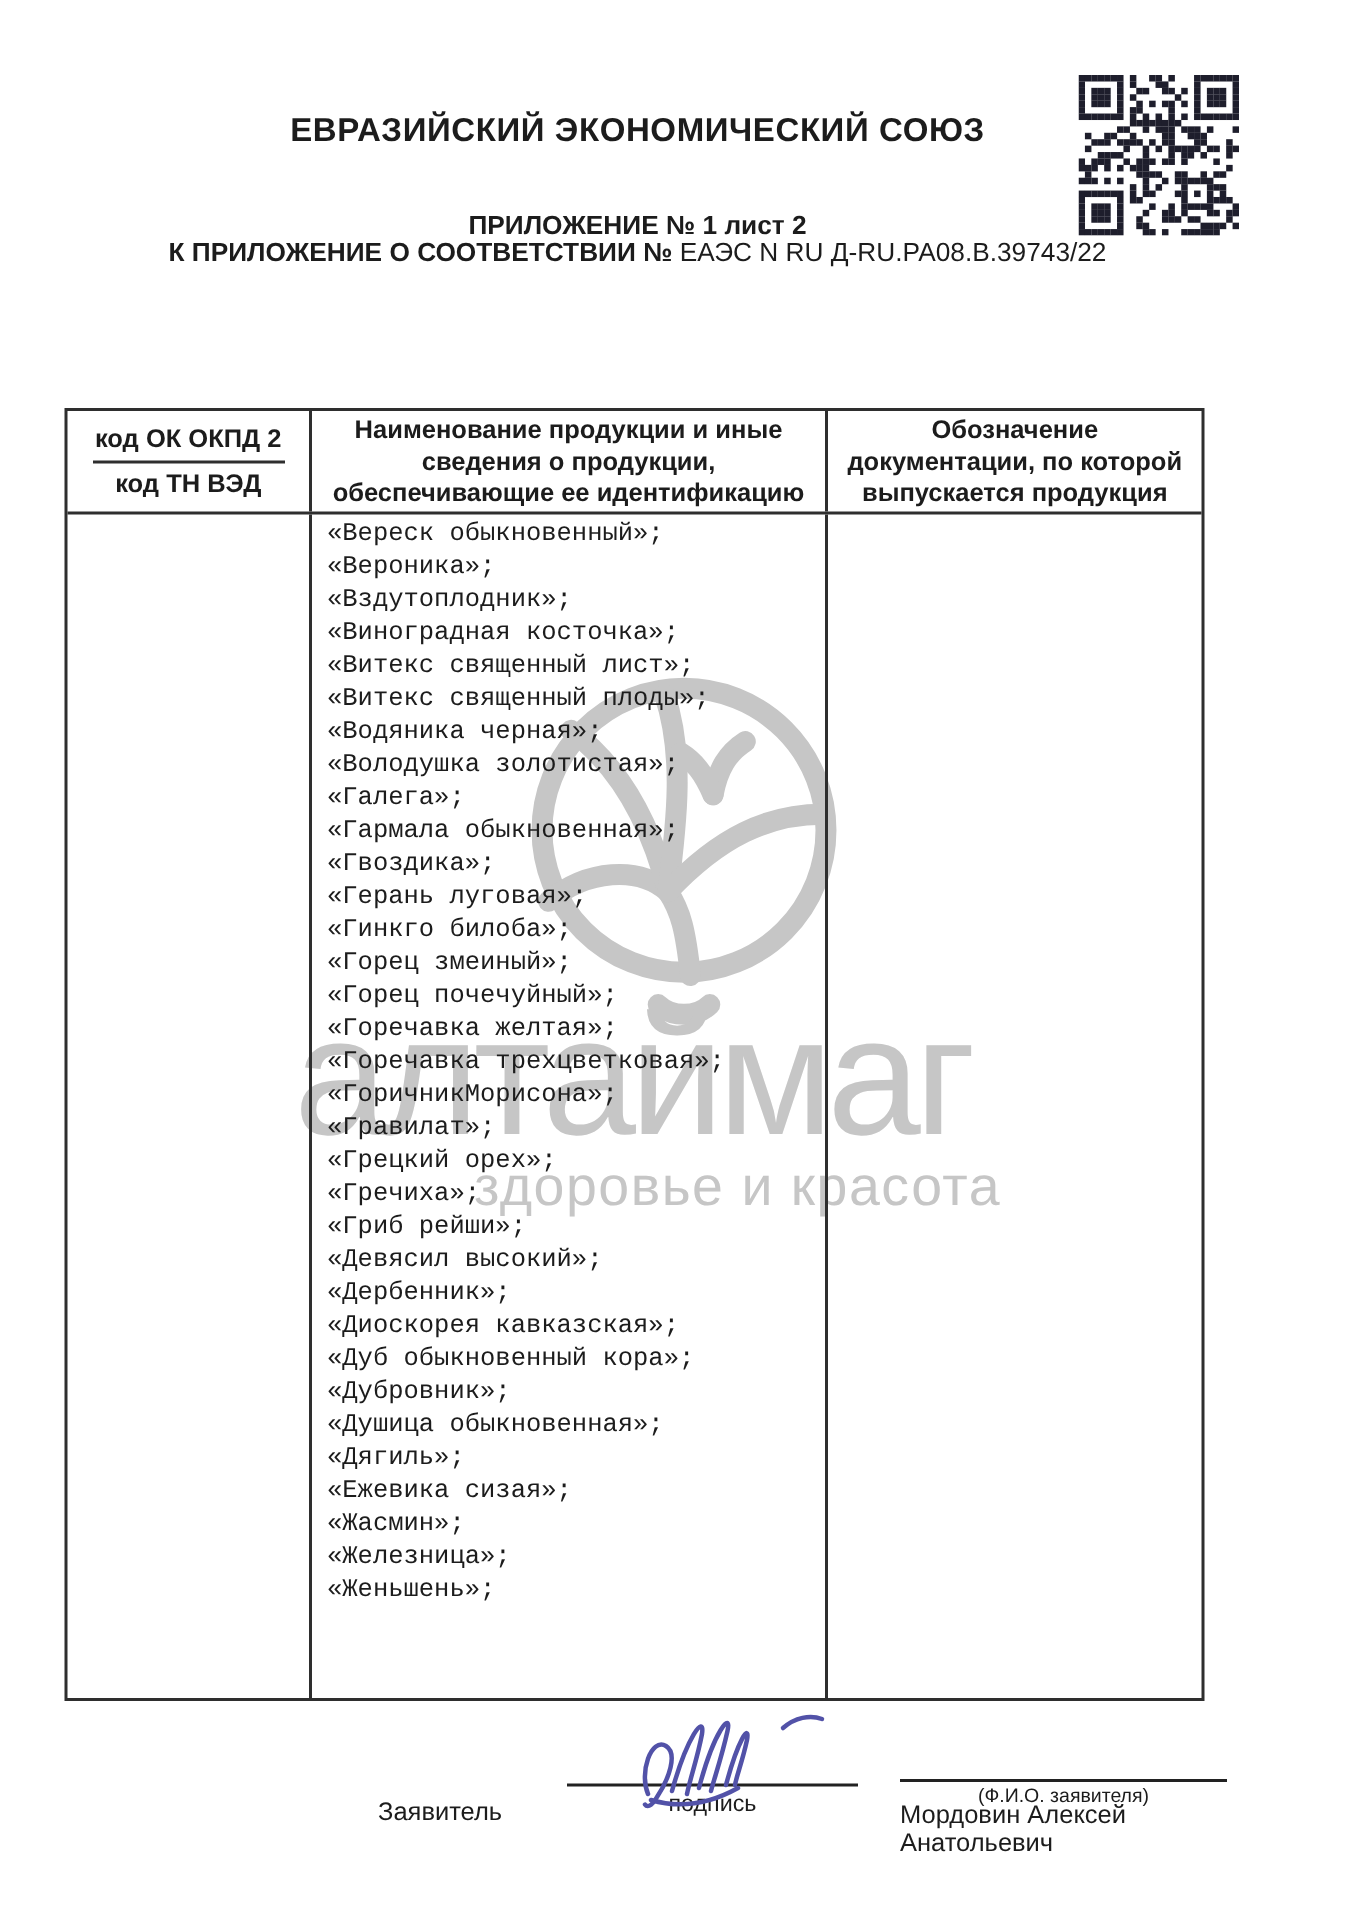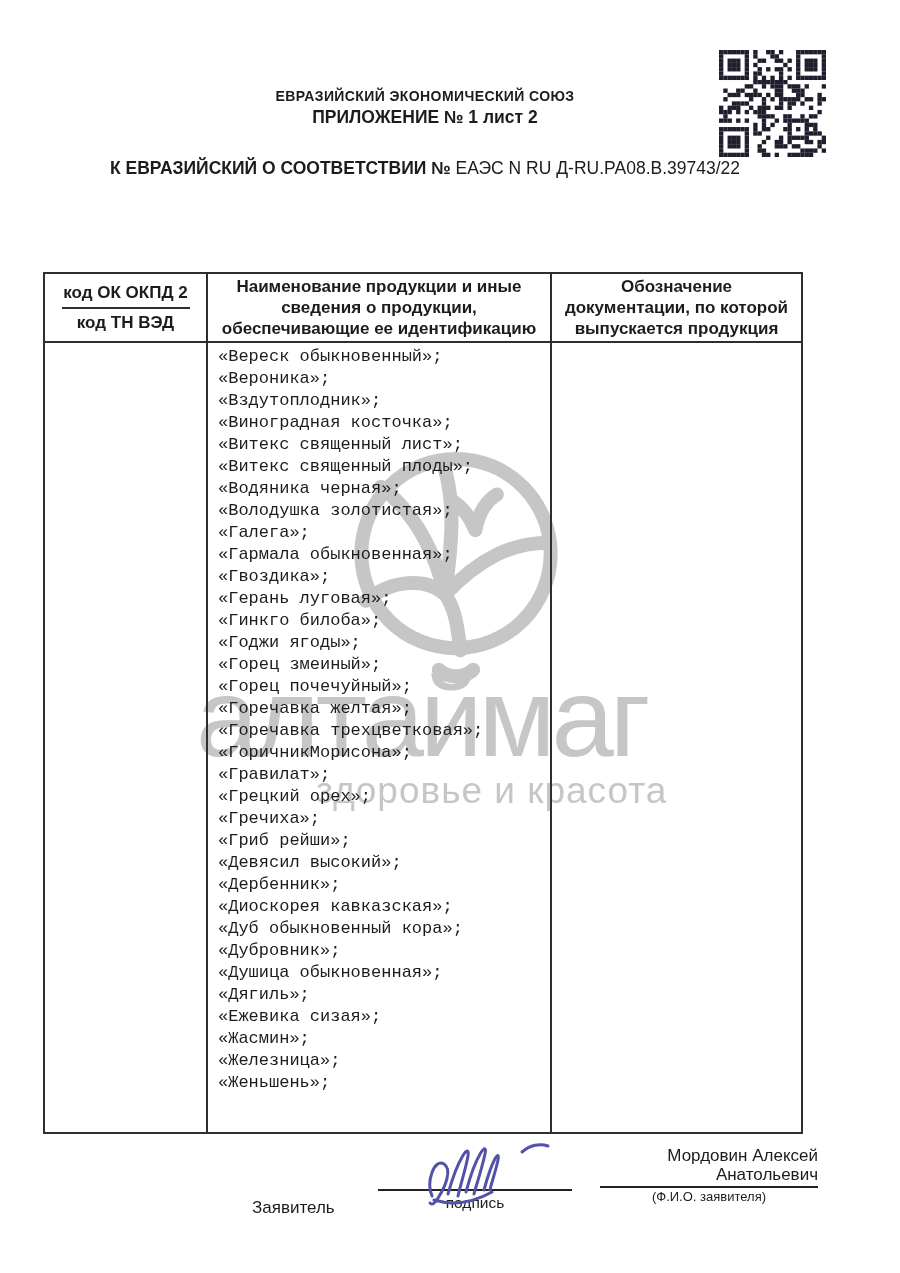--- a/index.html
+++ b/index.html
@@ -7,22 +7,22 @@
   }
   *{margin:0;padding:0;box-sizing:border-box;}
   html,body{background:#ffffff;}
   body{
     width:900px;height:1273px;position:relative;overflow:hidden;
     font-family:"Liberation Sans","DejaVu Sans",sans-serif;color:var(--ink);
   }
   .abs{position:absolute;}
   
   .hdr-line{width:810px;left:20px;text-align:center;font-weight:bold;}
-  .hdr1{top:88px;font-size:14px;letter-spacing:.4px;}
-  .hdr2{top:107px;font-size:17.5px;}
+  .hdr1{top:74px;font-size:22px;letter-spacing:.4px;}
+  .hdr2{top:140px;font-size:17.5px;}
   .hdr3{top:158px;font-size:17.5px;}
   .hdr3 .num{font-weight:normal;}
   
   .qr{left:719px;top:50px;width:107px;height:107px;z-index:3;}
   
   .wm{z-index:0;color:var(--wm);user-select:none;}
   .wm-logo{left:348px;top:446px;width:216px;height:242px;}
   .wm-brand{left:196px;top:662px;width:520px;font-size:112px;font-weight:normal;letter-spacing:-4px;line-height:1;}
   .wm-tagline{left:316px;top:772px;font-size:37px;letter-spacing:1px;line-height:1;}
   
@@ -38,21 +38,21 @@
   .head .td{display:flex;flex-direction:column;align-items:center;justify-content:center;
             font-weight:bold;font-size:17px;line-height:21px;text-align:center;padding:2px 6px;}
   .fraction-line{width:128px;height:2px;background:var(--border);margin:4px 0 3px 0;}
   .product-list{padding:3px 4px 0 10px;font-size:17px;line-height:22px;}
   .product-list div{white-space:nowrap;font-family:Liberation Mono, monospace;}
   
   .applicant{left:252px;top:1198px;font-size:17px;text-align:right;}
   .sig-img{left:418px;top:1132px;width:150px;height:78px;z-index:2;}
   .sig-line{left:378px;top:1189px;width:194px;height:2px;background:#222;}
   .sig-caption{left:378px;top:1194px;width:194px;text-align:center;font-size:15.5px;}
-  .name-block{left:600px;top:1146px;width:218px;text-align:right;font-size:17px;line-height:19px;}
+  .name-block{left:600px;top:1200px;width:218px;text-align:left;font-size:17px;line-height:19px;}
   .name-line{left:600px;top:1186px;width:218px;height:1.5px;background:#222;}
   .name-caption{left:600px;top:1189px;width:218px;text-align:center;font-size:13px;}
 </style>
 </head>
 <body>
 
 <svg class="abs wm wm-logo" viewBox="0 0 200 225" fill="none">
   <g stroke="#c6c6c6" stroke-width="13" stroke-linecap="round" fill="none">
     <circle cx="100" cy="100" r="88"></circle>
     <path d="M104,190 C101,162 98,150 90,138"></path>
@@ -63,21 +63,21 @@
     <path d="M118,78 C121,62 127,52 138,45"></path>
     <path d="M118,78 C112,64 106,57 98,52"></path>
     <path d="M84,208 C92,216 108,216 116,208"></path>
   </g>
 </svg>
 <div class="abs wm wm-brand">алтаймаг</div>
 <div class="abs wm wm-tagline">здоровье и красота</div>
 
 <div class="abs hdr-line hdr1">ЕВРАЗИЙСКИЙ ЭКОНОМИЧЕСКИЙ СОЮЗ</div>
 <div class="abs hdr-line hdr2">ПРИЛОЖЕНИЕ № 1 лист 2</div>
-<div class="abs hdr-line hdr3"><span>К ЕВРАЗИЙСКИЙ О СООТВЕТСТВИИ № </span><span class="num">ЕАЭС N RU Д-RU.РА08.В.39743/22</span></div>
+<div class="abs hdr-line hdr3"><span>К ПРИЛОЖЕНИЕ О СООТВЕТСТВИИ № </span><span class="num">ЕАЭС N RU Д-RU.РА08.В.39743/22</span></div>
 
 <svg class="abs qr" id="qr-svg" viewBox="0 0 107 107">
     <g fill="#1e1e2c">
       <rect x="0.00" y="0.00" width="4.34" height="4.34"></rect>
       <rect x="4.28" y="0.00" width="4.34" height="4.34"></rect>
       <rect x="8.56" y="0.00" width="4.34" height="4.34"></rect>
       <rect x="12.84" y="0.00" width="4.34" height="4.34"></rect>
       <rect x="17.12" y="0.00" width="4.34" height="4.34"></rect>
       <rect x="21.40" y="0.00" width="4.34" height="4.34"></rect>
       <rect x="25.68" y="0.00" width="4.34" height="4.34"></rect>
@@ -395,21 +395,20 @@
         <div>«Виноградная косточка»;</div>
         <div>«Витекс священный лист»;</div>
         <div>«Витекс священный плоды»;</div>
         <div>«Водяника черная»;</div>
         <div>«Володушка золотистая»;</div>
         <div>«Галега»;</div>
         <div>«Гармала обыкновенная»;</div>
         <div>«Гвоздика»;</div>
         <div>«Герань луговая»;</div>
         <div>«Гинкго билоба»;</div>
-        <div>«Годжи ягоды»;</div>
         <div>«Горец змеиный»;</div>
         <div>«Горец почечуйный»;</div>
         <div>«Горечавка желтая»;</div>
         <div>«Горечавка трехцветковая»;</div>
         <div>«ГоричникМорисона»;</div>
         <div>«Гравилат»;</div>
         <div>«Грецкий орех»;</div>
         <div>«Гречиха»;</div>
         <div>«Гриб рейши»;</div>
         <div>«Девясил высокий»;</div>

